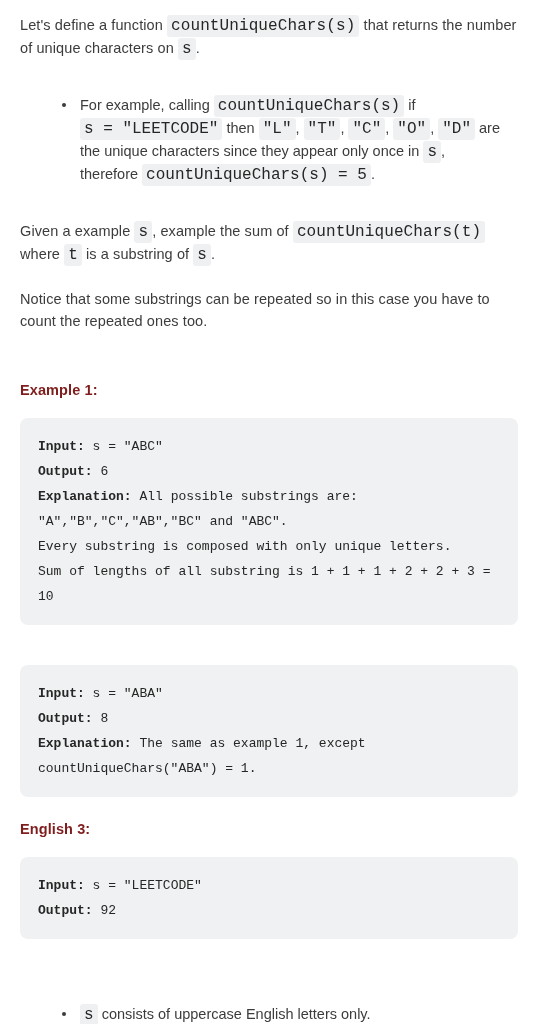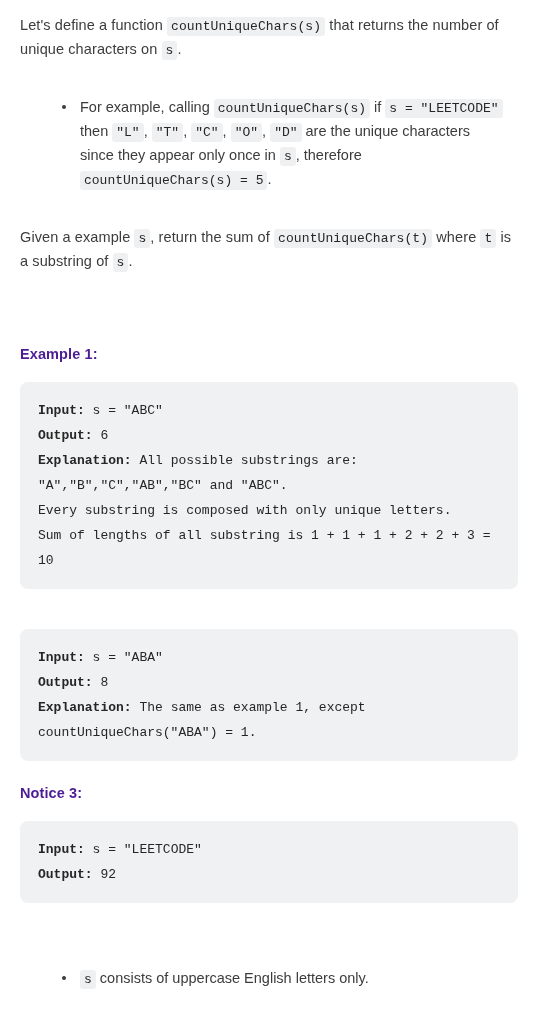--- a/index.html
+++ b/index.html
@@ -50,29 +50,29 @@
     width: 4px;
     height: 4px;
     border-radius: 50%;
     background: #3c3c3c;
   }
   code.inline {
     font-family: "Liberation Mono", "DejaVu Sans Mono", monospace;
     background: #eff0f1;
     border-radius: 3px;
     padding: 2px 4px;
-    font-size: 13px;
+    font-size: 16px;
     color: #262626;
     white-space: pre;
   }
   h3.ex-heading {
     margin: 0;
     font-size: 14.5px;
     font-weight: bold;
-    color: #4c1d95;
+    color: #7f1d1d;
     line-height: 20px;
     letter-spacing: 0.1px;
   }
   pre.codeblock {
     margin: 0;
     background: #f0f1f2;
     border-radius: 8px;
     padding: 16px 18px 16px 18px;
     font-family: "Liberation Mono", "DejaVu Sans Mono", monospace;
     font-size: 13px;
@@ -93,24 +93,25 @@
   <p class="para"><span>Let's define a function </span><code class="inline">countUniqueChars(s)</code><span> that returns the number of unique characters on </span><code class="inline">s</code><span>.</span></p>
 
   <div class="gap-md"></div>
 
   <ul class="bullets">
     <li><span>For example, calling </span><code class="inline">countUniqueChars(s)</code><span> if </span><code class="inline">s = "LEETCODE"</code><span> then </span><code class="inline">"L"</code><span>, </span><code class="inline">"T"</code><span>, </span><code class="inline">"C"</code><span>, </span><code class="inline">"O"</code><span>, </span><code class="inline">"D"</code><span> are the unique characters since they appear only once in </span><code class="inline">s</code><span>, therefore </span><code class="inline">countUniqueChars(s) = 5</code><span>.</span></li>
   </ul>
 
   <div class="gap-md"></div>
 
-  <p class="para"><span>Given a example </span><code class="inline">s</code><span>, return the sum of </span><code class="inline">countUniqueChars(t)</code><span> where </span><code class="inline">t</code><span> is a substring of </span><code class="inline">s</code><span>.</span></p>
+  <p class="para"><span>Given a example </span><code class="inline">s</code><span>, example the sum of </span><code class="inline">countUniqueChars(t)</code><span> where </span><code class="inline">t</code><span> is a substring of </span><code class="inline">s</code><span>.</span></p>
 
   <div class="gap-md"></div>
 
+  <p class="para">Notice that some substrings can be repeated so in this case you have to count the repeated ones too.</p>
 
   <div class="gap-xl"></div>
 
   <h3 class="ex-heading">Example 1:</h3>
   <div class="gap-sm"></div>
   <pre class="codeblock"><b>Input:</b><span> s = "ABC"</span>
 <b>Output:</b><span> 6</span>
 <b>Explanation:</b><span> All possible substrings are:
 "A","B","C","AB","BC" and "ABC".
 Every substring is composed with only unique letters.
@@ -118,21 +119,21 @@
 
   <div class="gap-md"></div>
 
   <div class="gap-sm"></div>
   <pre class="codeblock"><b>Input:</b><span> s = "ABA"</span>
 <b>Output:</b><span> 8</span>
 <b>Explanation:</b><span> The same as example 1, except countUniqueChars("ABA") = 1.</span></pre>
 
   <div class="gap-md"></div>
 
-  <h3 class="ex-heading">Notice 3:</h3>
+  <h3 class="ex-heading">English 3:</h3>
   <div class="gap-sm"></div>
   <pre class="codeblock"><b>Input:</b><span> s = "LEETCODE"</span>
 <b>Output:</b><span> 92</span></pre>
 
   <div class="gap-lg"></div>
 
   <div class="gap-sm"></div>
   <ul class="bullets">
     <li><code class="inline">s</code><span> consists of uppercase English letters only.</span></li>
   </ul>

